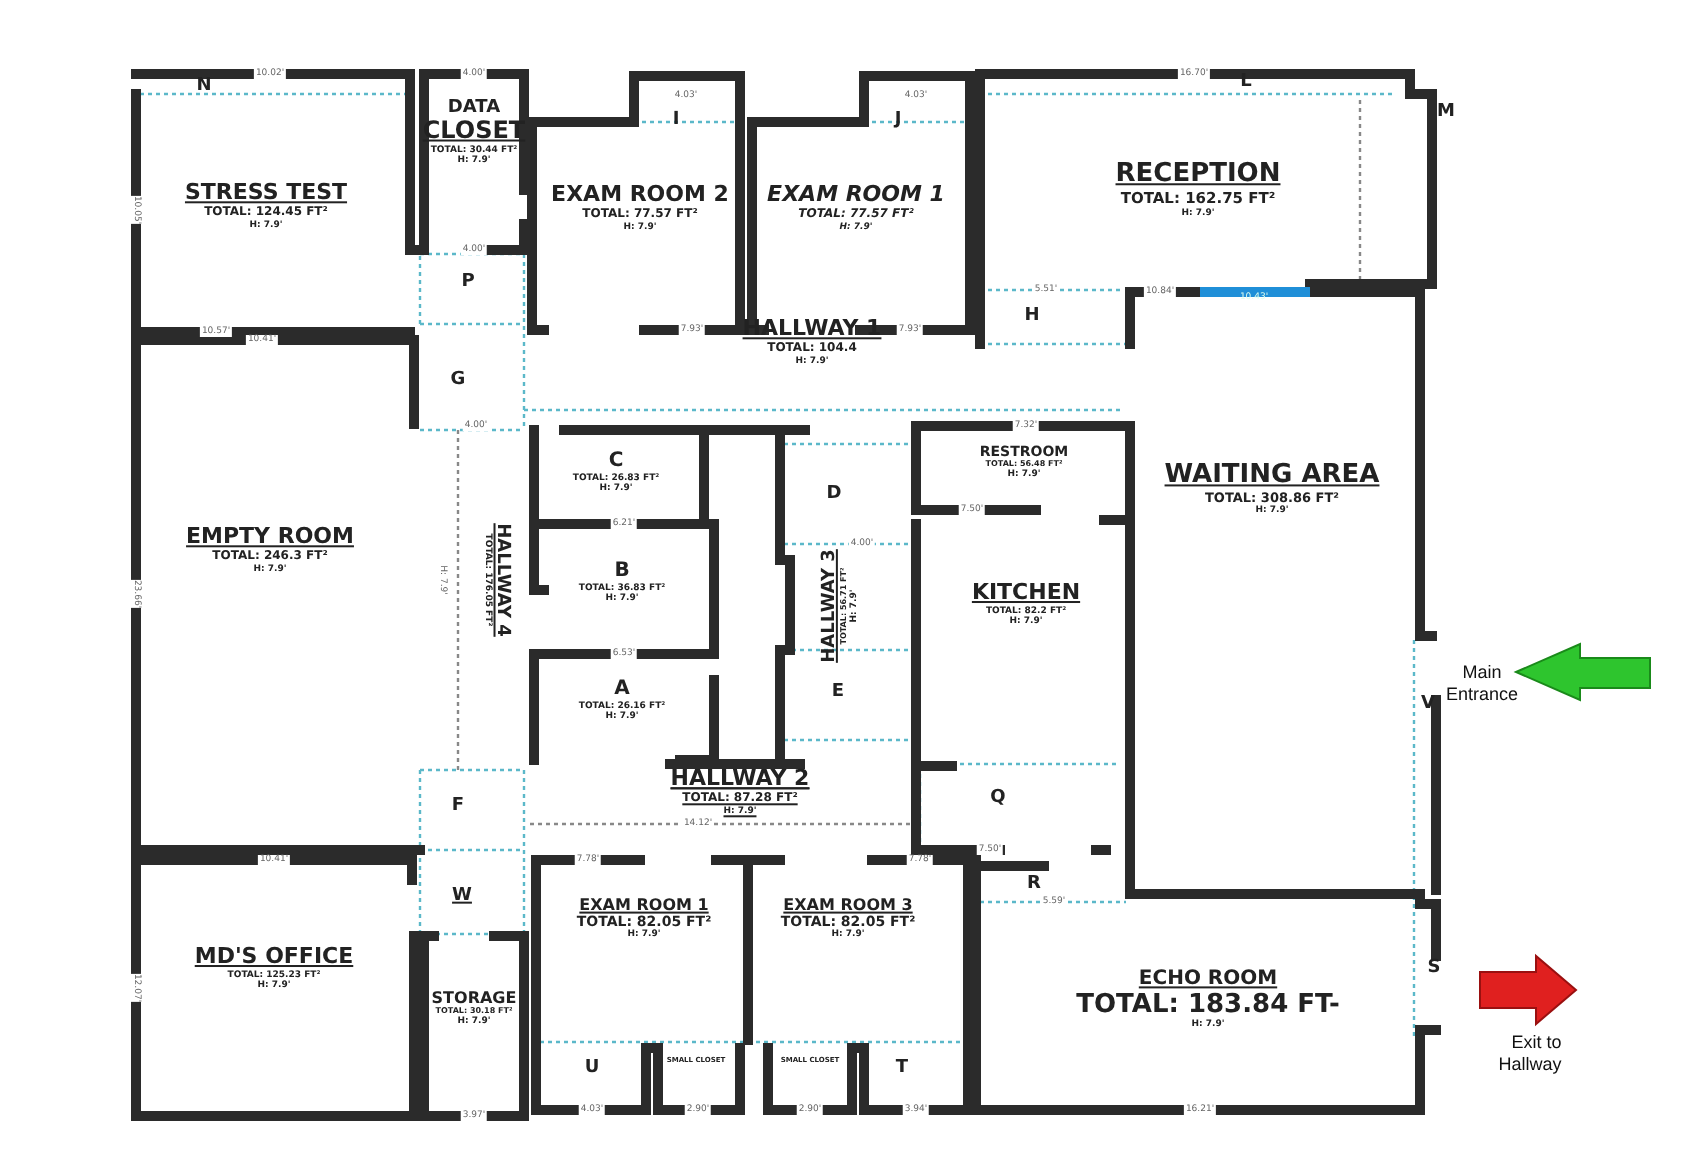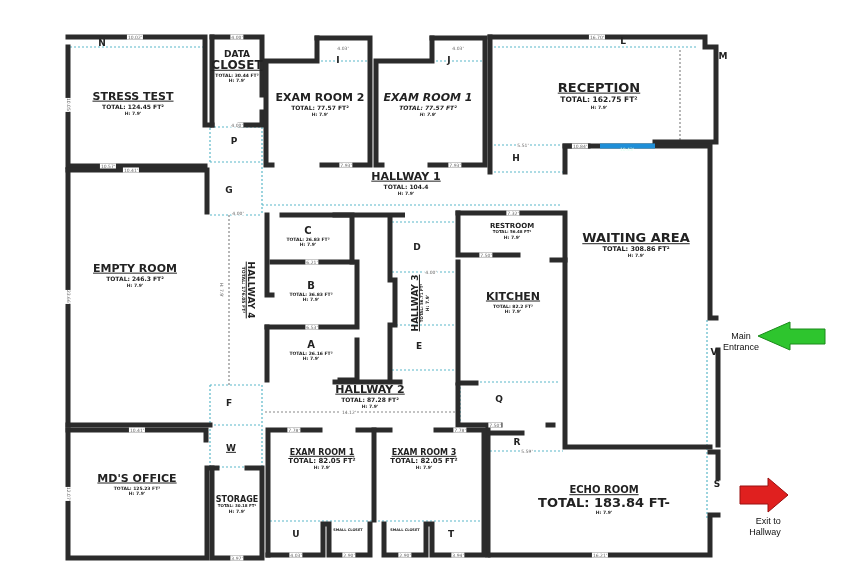--- a/index.html
+++ b/index.html
@@ -150,21 +150,21 @@
   <span class="room-total">TOTAL: 77.57 FT²</span>
   <span class="room-h">H: 7.9'</span>
 </div>
 
 <div class="lbl" style="left:599px;top:95px;">
   <span class="room-name big">RECEPTION</span>
   <span class="room-total big">TOTAL:  162.75 FT²</span>
   <span class="room-h">H: 7.9'</span>
 </div>
 
-<div class="lbl" style="left:406px;top:183px;">
+<div class="lbl" style="left:406px;top:171px;">
   <span class="room-name">HALLWAY 1</span>
   <span class="room-total">TOTAL: 104.4</span>
   <span class="room-h">H: 7.9'</span>
 </div>
 
 <div class="lbl" style="left:135px;top:275px;">
   <span class="room-name">EMPTY ROOM</span>
   <span class="room-total">TOTAL: 246.3 FT²</span>
   <span class="room-h">H: 7.9'</span>
 </div>
@@ -210,21 +210,21 @@
   <span class="room-total" style="font-size:4.5px">TOTAL: 82.2 FT²</span>
   <span class="room-h">H: 7.9'</span>
 </div>
 
 <div class="lbl" style="left:636px;top:245px;">
   <span class="room-name big">WAITING AREA</span>
   <span class="room-total big" style="font-size:6.5px">TOTAL: 308.86 FT²</span>
   <span class="room-h">H: 7.9'</span>
 </div>
 
-<div class="lbl" style="left:370px;top:396px;">
+<div class="lbl" style="left:370px;top:396px;text-decoration:underline;">
   <span class="room-name">HALLWAY 2</span>
   <span class="room-total">TOTAL: 87.28 FT²</span>
   <span class="room-h">H: 7.9'</span>
 </div>
 
 <div class="lbl" style="left:137px;top:484px;">
   <span class="room-name">MD'S OFFICE</span>
   <span class="room-total" style="font-size:4.5px">TOTAL: 125.23 FT²</span>
   <span class="room-h">H: 7.9'</span>
 </div>

